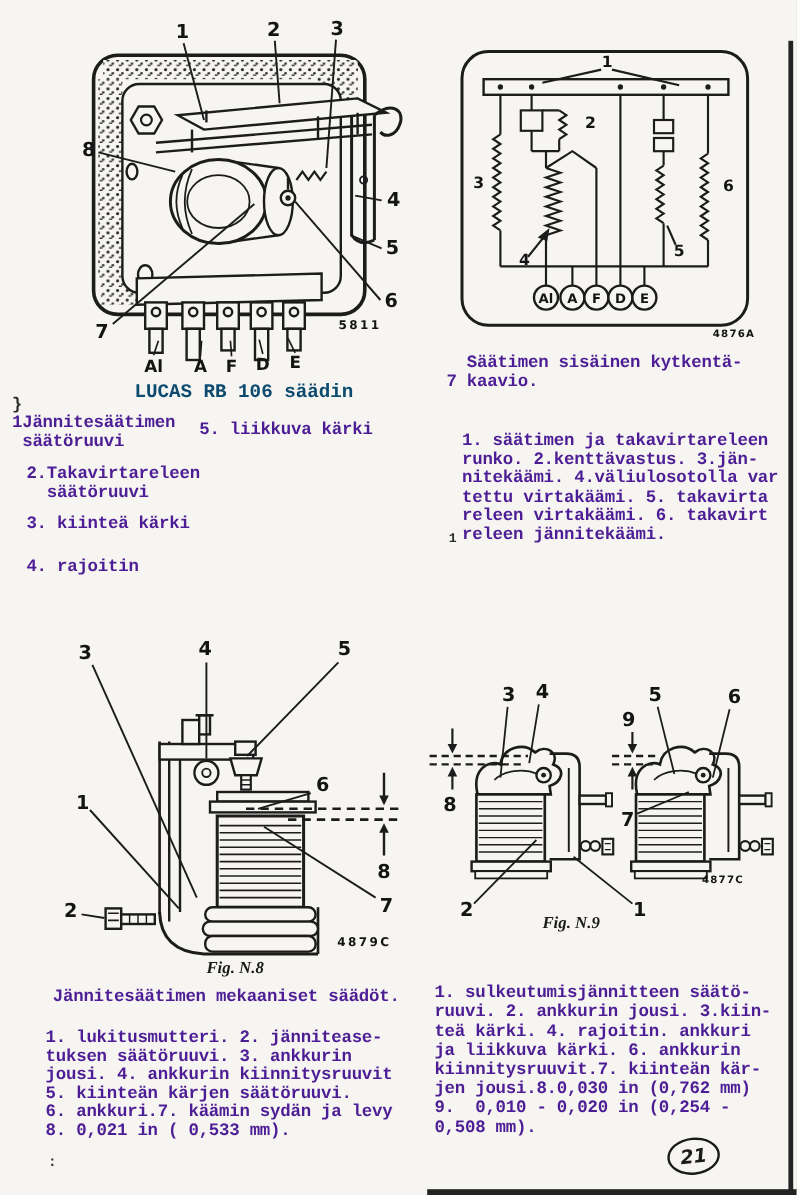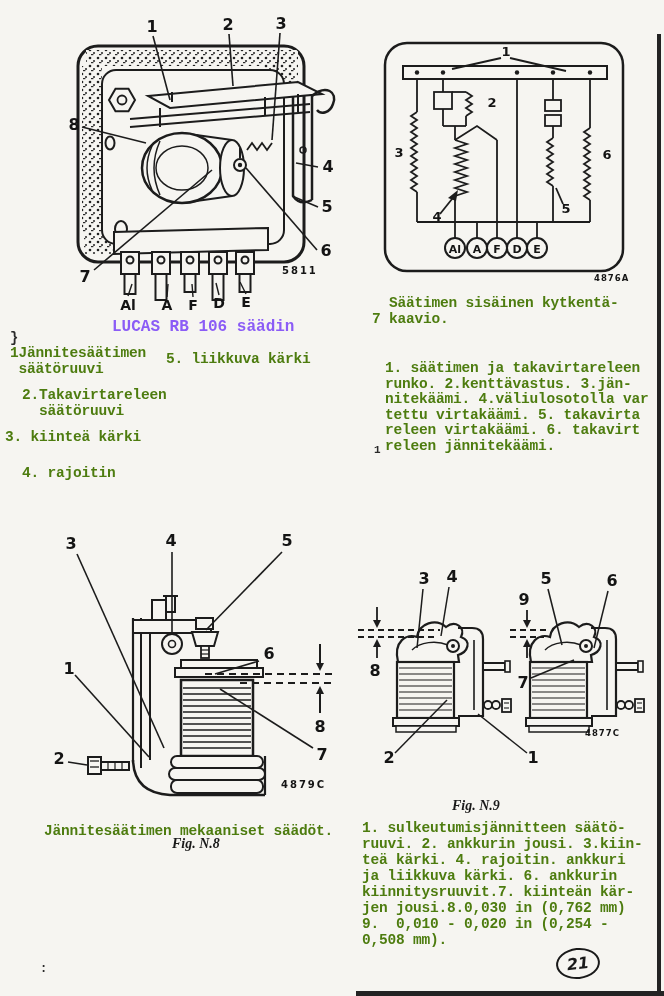--- a/index.html
+++ b/index.html
@@ -1,21 +1,21 @@
 <!DOCTYPE html>
 <html><head>
 <meta charset="utf-8">
 <style>
   html,body{margin:0;padding:0;background:#d8d6d0;}
   .page{position:relative;width:664px;height:996px;background:#f6f5f1;overflow:hidden;
         font-family:"Liberation Mono",monospace;color:#1b1b1b;}
   .abs{position:absolute;}
-  .txt{font:700 14.5px/15.5px "Liberation Mono",monospace;color:#4d7c0f;white-space:pre;letter-spacing:-0.2px;}
-  .txt-lg{font:700 16px/18px "Liberation Mono",monospace;color:#8b5cf6;white-space:pre;letter-spacing:0;}
-  .figlabel{font:italic 700 14px "Liberation Serif",serif;color:#1a1a1a;white-space:pre;margin-top:36px;}
+  .txt{font:700 14.5px/15.5px "Liberation Mono",monospace;color:#4c1d95;white-space:pre;letter-spacing:-0.2px;}
+  .txt-lg{font:700 16px/18px "Liberation Mono",monospace;color:#0c4a6e;white-space:pre;letter-spacing:0;}
+  .figlabel{font:italic 700 14px "Liberation Serif",serif;color:#1a1a1a;white-space:pre;}
   .pagenum{width:40px;height:27px;border:2.5px solid #1a1a1a;border-radius:50%;
            transform:rotate(-6deg);display:flex;align-items:center;justify-content:center;
            font:italic 700 16px "DejaVu Sans",sans-serif;color:#1a1a1a;}
   .artifact{color:#2a2a2a;white-space:pre;}
   svg{display:block;}
   svg text{fill:#141414;}
   .callout{font:700 16px "DejaVu Sans",sans-serif;}
   .callout-sm{font:700 13px "DejaVu Sans",sans-serif;}
   .termlbl{font:700 14px "DejaVu Sans",sans-serif;}
   .circlbl{font:700 11px "DejaVu Sans",sans-serif;}
@@ -206,21 +206,21 @@
   </svg>
   <div class="abs txt" style="left:372px;top:296px">  Säätimen sisäinen kytkentä-
 7 kaavio.</div>
 
   <div class="abs artifact" style="left:10px;top:330px;font:700 14px 'Liberation Mono',monospace">}</div>
 
   <div class="abs txt" style="left:10px;top:346px">1Jännitesäätimen
  säätöruuvi</div>
   <div class="abs txt" style="left:22px;top:388px">2.Takavirtareleen
   säätöruuvi</div>
-  <div class="abs txt" style="left:5px;top:430px">3. kiinteä kärki</div>
+  <div class="abs txt" style="left:22px;top:430px">3. kiinteä kärki</div>
   <div class="abs txt" style="left:22px;top:466px">4. rajoitin</div>
   <div class="abs txt" style="left:166px;top:352px">5. liikkuva kärki</div>
 
   <div class="abs artifact" style="left:374px;top:444px;font:700 11px 'Liberation Mono',monospace">1</div>
   <div class="abs txt" style="left:385px;top:361px">1. säätimen ja takavirtareleen
 runko. 2.kenttävastus. 3.jän-
 nitekäämi. 4.väliulosotolla var
 tettu virtakäämi. 5. takavirta
 releen virtakäämi. 6. takavirt
 releen jännitekäämi.</div>
@@ -302,20 +302,26 @@
       <text class="callout" x="171" y="546">4</text>
       <text class="callout" x="287" y="546">5</text>
       <text class="callout" x="269" y="659">6</text>
       <text class="callout" x="322" y="760">7</text>
       <text class="callout" x="320" y="732">8</text>
     </g>
     <text class="codelbl" x="281" y="788">4879C</text>
   </svg>
   <div class="abs figlabel" style="left:172px;top:800px">Fig. N.8</div>
   <div class="abs txt" style="left:44px;top:824px">Jännitesäätimen mekaaniset säädöt.</div>
+  <div class="abs txt" style="left:38px;top:858px">1. lukitusmutteri. 2. jännitease-
+tuksen säätöruuvi. 3. ankkurin
+jousi. 4. ankkurin kiinnitysruuvit
+5. kiinteän kärjen säätöruuvi.
+6. ankkuri.7. käämin sydän ja levy
+8. 0,021 in ( 0,533 mm).</div>
   <div class="abs artifact" style="left:40px;top:962px;font:700 12px 'Liberation Mono',monospace">:</div>
 
   <svg class="abs" style="left:356px;top:556px" width="308" height="230" viewBox="356 556 308 230">
     <g id="relaycore" stroke="#1c1c1c">
       <path d="M398,662 C393,641 407,633 417,637 C419,623 436,618 446,627 C455,620 466,627 461,637 C472,641 468,652 458,655 L459,662 Z" stroke-width="2.2" fill="#f6f5f1"></path>
       <path d="M412,650 C420,642 436,640 448,645" stroke-width="1.4" fill="none"></path>
       <circle cx="453" cy="646" r="6" stroke-width="2" fill="#f6f5f1"></circle>
       <circle cx="453" cy="646" r="2" fill="#1c1c1c" stroke="none"></circle>
       <path d="M458,628 H472 Q483,628 483,639 V716 H458" stroke-width="2.2" fill="none"></path>
       <path d="M474,640 V710" stroke-width="1.6" fill="none"></path>

